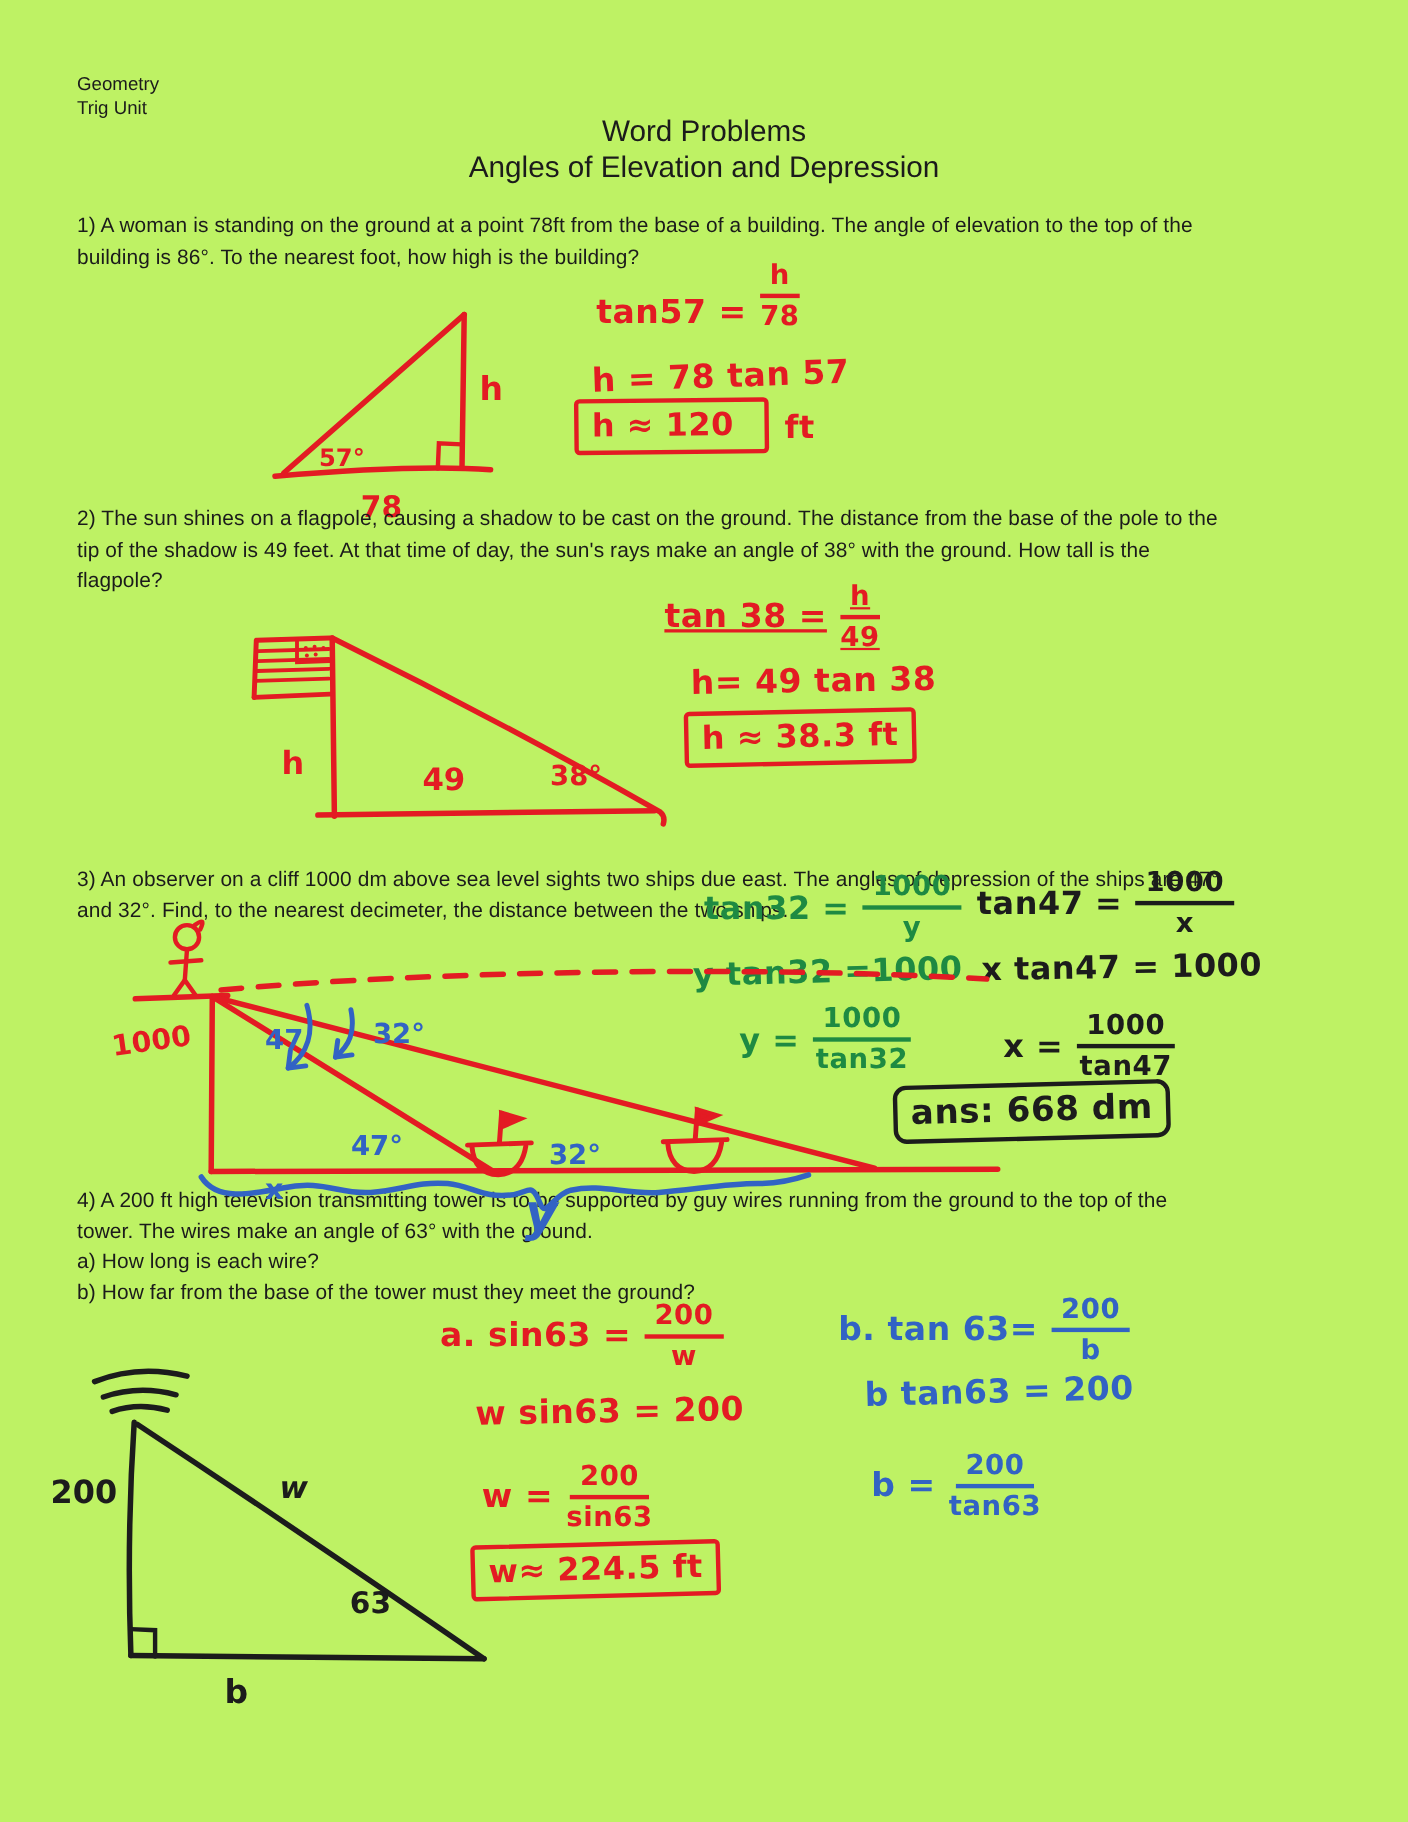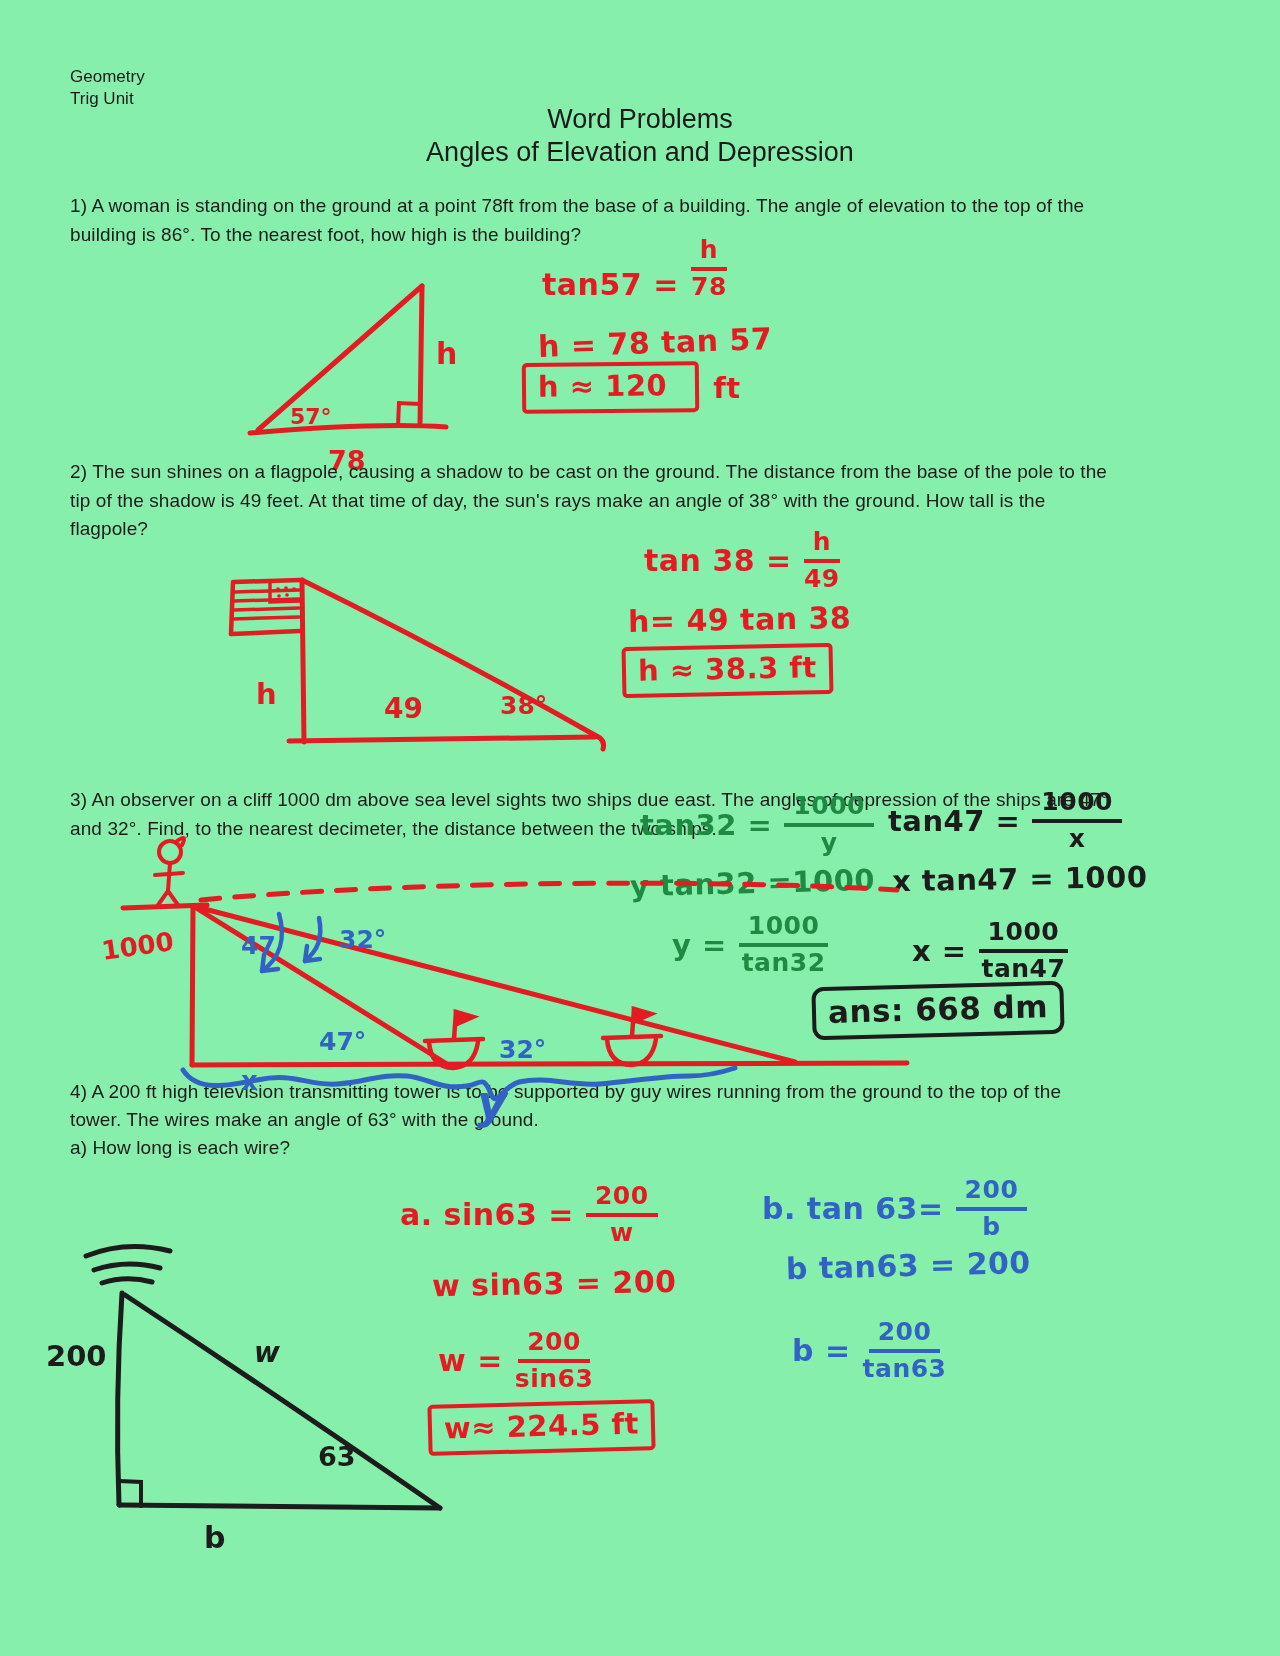--- a/index.html
+++ b/index.html
@@ -1,16 +1,16 @@
 <!DOCTYPE html>
 <html><head>
 <meta charset="utf-8">
 <style>
   html,body{margin:0;padding:0;background:#fff;}
-  .page{position:relative;width:1280px;height:1656px;background:#86efac;overflow:hidden;font-family:"Liberation Sans",sans-serif;}
+  .page{position:relative;width:1280px;height:1656px;background:#bef264;overflow:hidden;font-family:"Liberation Sans",sans-serif;}
   .abs{position:absolute;}
   .printed{font-family:"Liberation Sans",sans-serif;color:#1b1b1b;}
   .ptext{font-size:19px;line-height:28.5px;white-space:nowrap;letter-spacing:0.1px;}
   .hw{font-family:"DejaVu Sans",sans-serif;font-weight:700;letter-spacing:0.5px;}
   .red{color:#e31b23}.green{color:#1e8a42}.blue{color:#3263c4}.ink{color:#1c1c1c}
   .eq{position:absolute;display:flex;align-items:center;gap:12px;font-size:30px;white-space:nowrap;}
   .eq .frac{display:inline-flex;flex-direction:column;align-items:center;font-size:25px;line-height:1.15;}
   .eq .frac .num{border-bottom:4px solid currentColor;padding:0 9px 2px;}
   .eq .frac .den{padding-top:2px;}
   .ansrow{position:absolute;display:flex;align-items:center;gap:14px;font-size:29px;white-space:nowrap;text-align:right;}
@@ -91,21 +91,21 @@
     <g stroke="#e31b23" stroke-width="5" fill="none" stroke-linecap="round">
       <path d="M90,38 L92,200"></path>
       <path d="M90,38 Q240,112 388,196 Q393,200 391,207"></path>
       <path d="M77,199 L383,195"></path>
     </g>
     <text x="44" y="162" font-size="29" fill="#e31b23">h</text>
     <text x="172" y="176" font-size="28" fill="#e31b23">49</text>
     <text x="288" y="172" font-size="25" fill="#e31b23">38°</text>
   </svg>
 
-  <div class="eq hw red" style="left:644px;top:528px;">
+  <div class="eq hw red" style="left:604px;top:528px;text-decoration:underline;">
     <span>tan 38 =</span>
     <span class="frac">
       <span class="num">h</span>
       <span class="den">49</span>
     </span>
   </div>
   <div class="eq hw red" style="left:628px;top:602px;transform:rotate(-1deg);">
     <span>h= 49 tan 38</span>
   </div>
   <div class="ansrow hw red" style="left:622px;top:645px;">
@@ -153,20 +153,21 @@
     </span>
   </div>
   <div class="ansrow hw ink" style="left:812px;top:984px;font-size:31px;">
     <span class="ansbox tight" style="border-radius:12px;transform:rotate(-1.5deg);">ans: 668 dm</span>
   </div>
 
   <div class="abs printed ptext" style="left:70px;top:1078px;line-height:28px;">
     <div>4)  A 200 ft high television transmitting tower is to be supported by guy wires running from the ground to the top of the</div>
     <div>tower.  The wires make an angle of 63° with the ground.</div>
     <div>a)  How long is each wire?</div>
+    <div>b)  How far from the base of the tower must they meet the ground?</div>
   </div>
 
   <svg class="abs" style="left:95px;top:818px;pointer-events:none;" width="840" height="330" viewBox="0 0 840 330">
     <g stroke="#e31b23" stroke-width="4" fill="none" stroke-linecap="round">
       <circle cx="75" cy="34" r="11"></circle>
       <path d="M82,23 Q93,15 87,27"></path>
       <path d="M75,45 L73,73"></path>
       <path d="M60,57 L88,55"></path>
       <path d="M73,73 L63,87 M73,73 L83,87"></path>
     </g>

